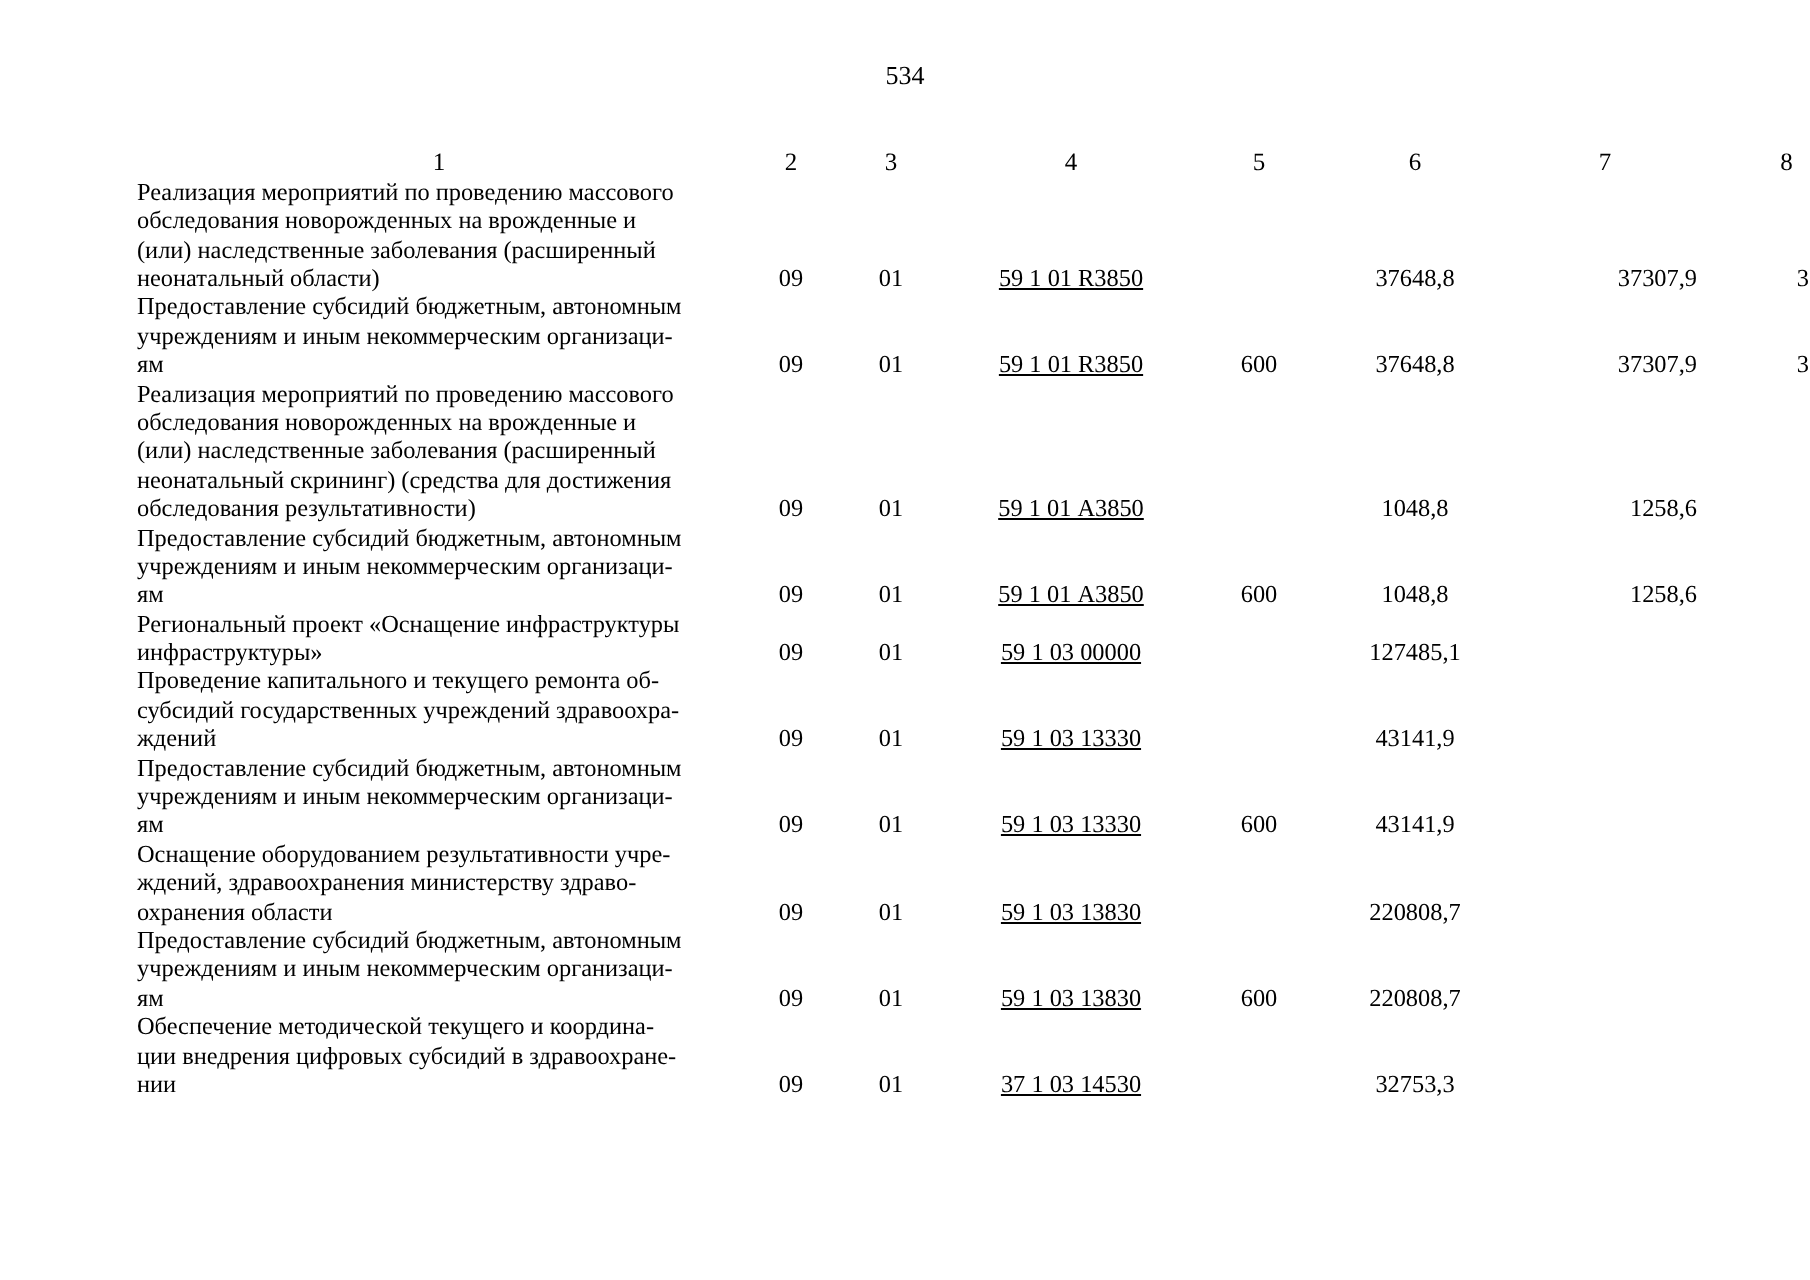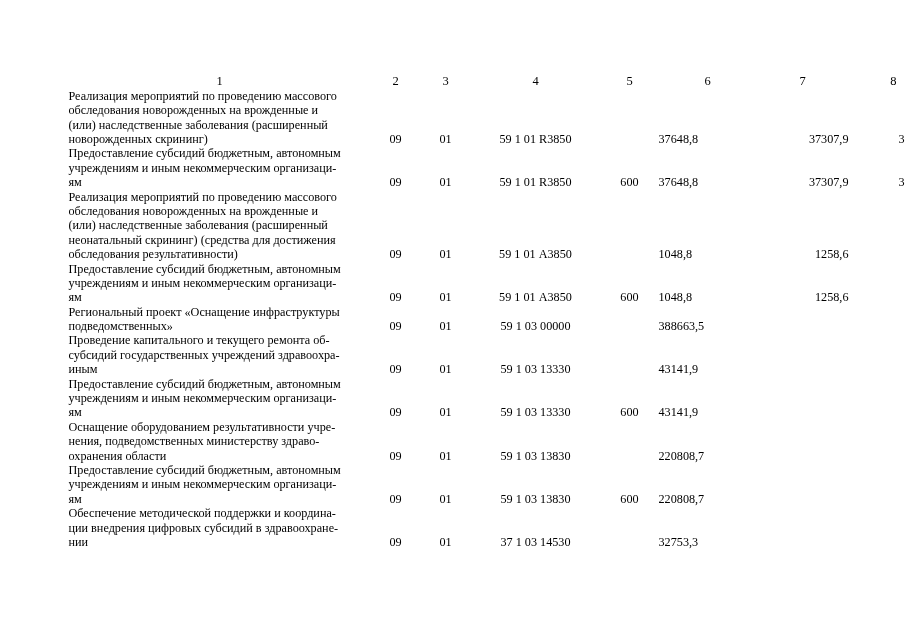--- a/index.html
+++ b/index.html
@@ -81,42 +81,44 @@
     text-align: justify;
     text-align-last: left;
     hyphens: manual;
   }
   .txt .ln { display: block; }
   .val {
     text-align: center;
     padding-right: 0;
   }
   .num {
-    text-align: left;
+    text-align: center;
     padding-right: 13px;
   }
   .num7 { text-align: right; padding-right: 10px; }
   .num8 { text-align: right; padding-right: 10px; }
   .code {
     text-align: center;
+    text-decoration: underline;
   }
   .spacer { display: block; }
   .lastline { display: block; }
   .bottom-border-row td {
     border-top: 1px solid #000;
     height: 0;
     line-height: 0;
     font-size: 0;
   }
 </style>
 </head>
 <body>
 
 <div class="page">
 
+  <div class="page-number">534</div>
 
   <div class="table-wrap">
     <table class="doc">
       <colgroup>
         <col class="c1">
           <col class="c2">
           <col class="c3">
           <col class="c4">
         <col class="c5">
           <col class="c6">
@@ -134,21 +136,21 @@
           <td>7</td>
           <td class="last">8</td>
         </tr>
       </thead>
       <tbody id="tbody">
           <tr class="body-row">
             <td class="txt">
               <span class="ln">Реализация мероприятий по проведению массового</span>
               <span class="ln">обследования новорожденных на врожденные и</span>
               <span class="ln">(или) наследственные заболевания (расширенный</span>
-              <span class="ln">новорожденных скрининг)</span>
+              <span class="ln">неонатальный области)</span>
             </td>
             <td class="val">
               <span class="spacer" style="display: block; height: 43.2px;"></span>
               <span class="lastline">09</span>
             </td>
             <td class="val">
               <span class="spacer" style="display: block; height: 43.2px;"></span>
               <span class="lastline">01</span>
             </td>
             <td class="code">
@@ -275,56 +277,56 @@
               <span class="lastline">1258,6</span>
             </td>
             <td class="num8 last">
               <span class="spacer" style="display: block; height: 28.8px;"></span>
               <span class="lastline">1510,3</span>
             </td>
           </tr>
           <tr class="body-row">
             <td class="txt">
               <span class="ln">Региональный проект «Оснащение инфраструктуры</span>
-              <span class="ln">подведомственных»</span>
+              <span class="ln">инфраструктуры»</span>
             </td>
             <td class="val">
               <span class="spacer" style="display: block; height: 14.4px;"></span>
               <span class="lastline">09</span>
             </td>
             <td class="val">
               <span class="spacer" style="display: block; height: 14.4px;"></span>
               <span class="lastline">01</span>
             </td>
             <td class="code">
               <span class="spacer" style="display: block; height: 14.4px;"></span>
               <span class="lastline">59 1 03 00000</span>
             </td>
             <td class="val">
               <span class="spacer" style="display: block; height: 14.4px;"></span>
               <span class="lastline"></span>
             </td>
             <td class="num">
               <span class="spacer" style="display: block; height: 14.4px;"></span>
-              <span class="lastline">388663,5</span>
+              <span class="lastline">127485,1</span>
             </td>
             <td class="num7">
               <span class="spacer" style="display: block; height: 14.4px;"></span>
               <span class="lastline"></span>
             </td>
             <td class="num8 last">
               <span class="spacer" style="display: block; height: 14.4px;"></span>
               <span class="lastline"></span>
             </td>
           </tr>
           <tr class="body-row">
             <td class="txt">
               <span class="ln">Проведение капитального и текущего ремонта об-</span>
               <span class="ln">субсидий государственных учреждений здравоохра-</span>
-              <span class="ln">иным</span>
+              <span class="ln">ждений</span>
             </td>
             <td class="val">
               <span class="spacer" style="display: block; height: 28.8px;"></span>
               <span class="lastline">09</span>
             </td>
             <td class="val">
               <span class="spacer" style="display: block; height: 28.8px;"></span>
               <span class="lastline">01</span>
             </td>
             <td class="code">
@@ -379,21 +381,21 @@
               <span class="lastline"></span>
             </td>
             <td class="num8 last">
               <span class="spacer" style="display: block; height: 28.8px;"></span>
               <span class="lastline"></span>
             </td>
           </tr>
           <tr class="body-row">
             <td class="txt">
               <span class="ln">Оснащение оборудованием результативности учре-</span>
-              <span class="ln">нения, подведомственных министерству здраво-</span>
+              <span class="ln">ждений, здравоохранения министерству здраво-</span>
               <span class="ln">охранения области</span>
             </td>
             <td class="val">
               <span class="spacer" style="display: block; height: 28.8px;"></span>
               <span class="lastline">09</span>
             </td>
             <td class="val">
               <span class="spacer" style="display: block; height: 28.8px;"></span>
               <span class="lastline">01</span>
             </td>
@@ -448,21 +450,21 @@
               <span class="spacer" style="display: block; height: 28.8px;"></span>
               <span class="lastline"></span>
             </td>
             <td class="num8 last">
               <span class="spacer" style="display: block; height: 28.8px;"></span>
               <span class="lastline"></span>
             </td>
           </tr>
           <tr class="body-row">
             <td class="txt">
-              <span class="ln">Обеспечение методической поддержки и координа-</span>
+              <span class="ln">Обеспечение методической текущего и координа-</span>
               <span class="ln">ции внедрения цифровых субсидий в здравоохране-</span>
               <span class="ln">нии</span>
             </td>
             <td class="val">
               <span class="spacer" style="display: block; height: 28.8px;"></span>
               <span class="lastline">09</span>
             </td>
             <td class="val">
               <span class="spacer" style="display: block; height: 28.8px;"></span>
               <span class="lastline">01</span>

